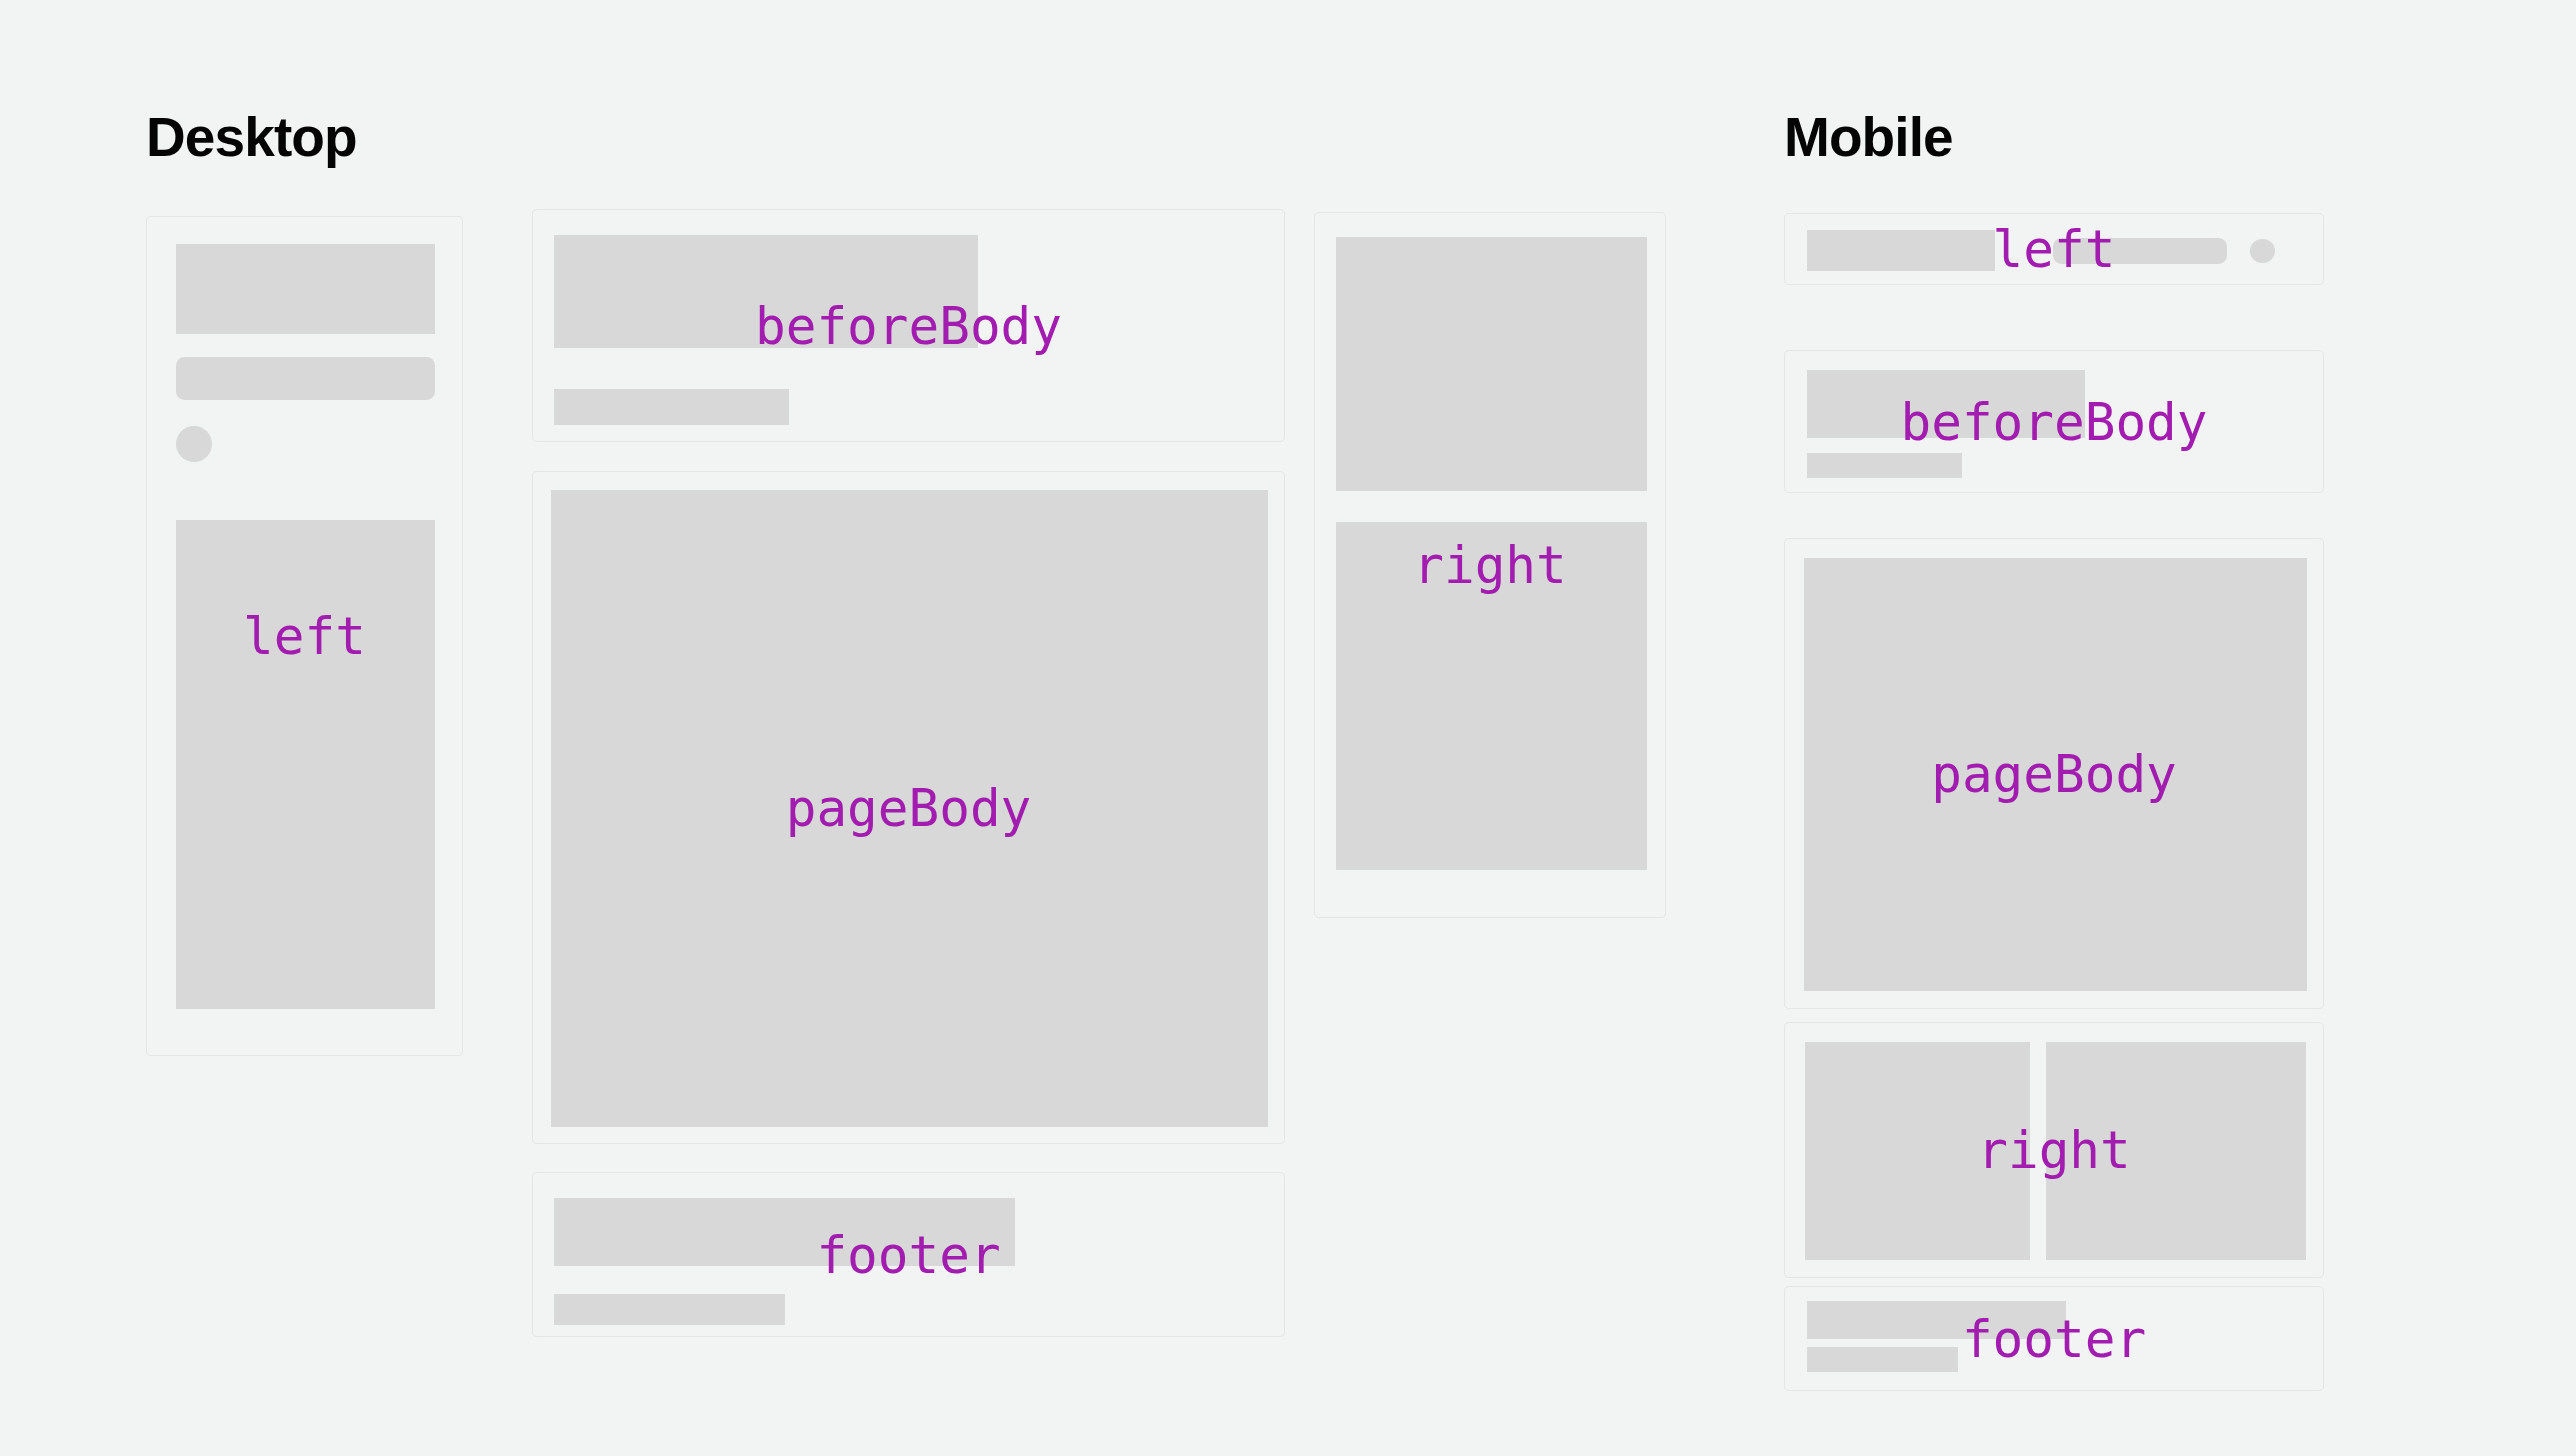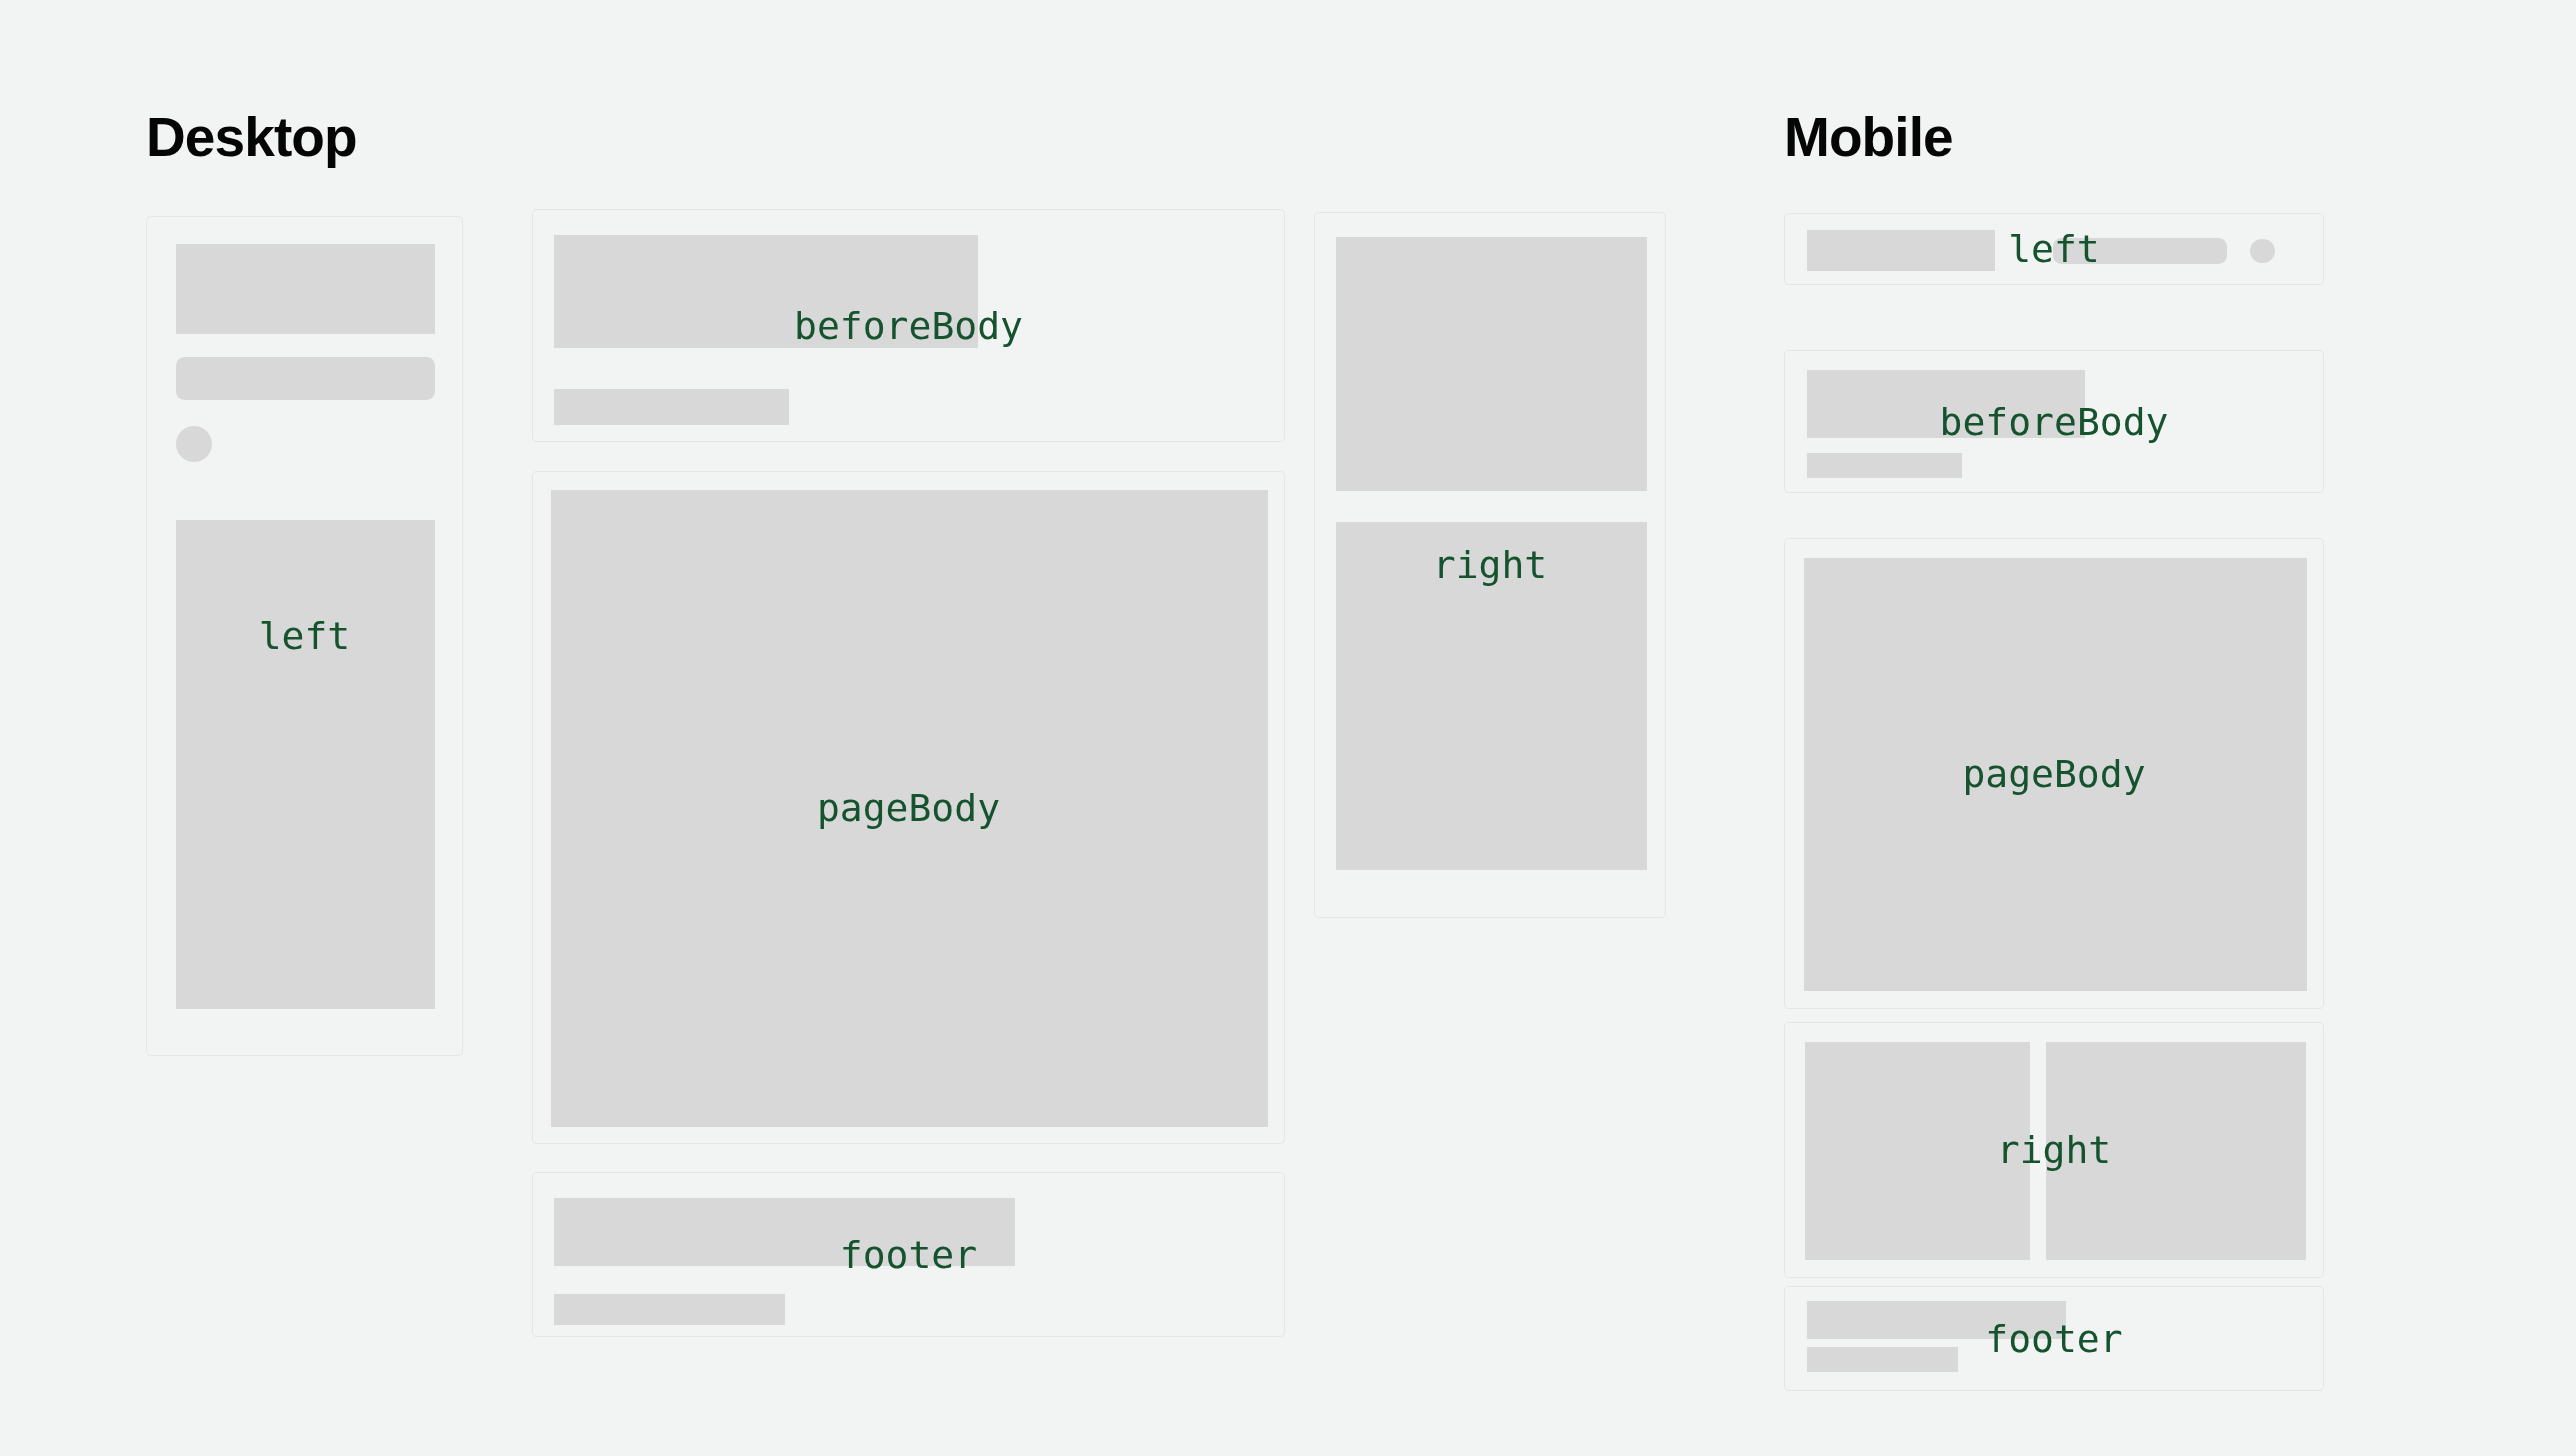--- a/index.html
+++ b/index.html
@@ -54,23 +54,23 @@
 
   
   .slot-label {
     position: absolute;
     left: 0;
     right: 0;
     top: 50%;
     transform: translateY(-50%);
     text-align: center;
     font-family: "DejaVu Sans Mono", "Liberation Mono", monospace;
-    font-size: 38px;
+    font-size: 51px;
     line-height: 1;
-    color: #14532d;
+    color: #a21caf;
     white-space: nowrap;
     pointer-events: none;
   }
 
   
   #desktop-left-panel      { left: 146px;  top: 216px;  width: 317px;  height: 840px; }
   #desktop-before-panel    { left: 532px;  top: 209px;  width: 753px;  height: 233px; }
   #desktop-body-panel      { left: 532px;  top: 471px;  width: 753px;  height: 673px; }
   #desktop-footer-panel    { left: 532px;  top: 1172px; width: 753px;  height: 165px; }
   #desktop-right-panel     { left: 1314px; top: 212px;  width: 352px;  height: 706px; }

